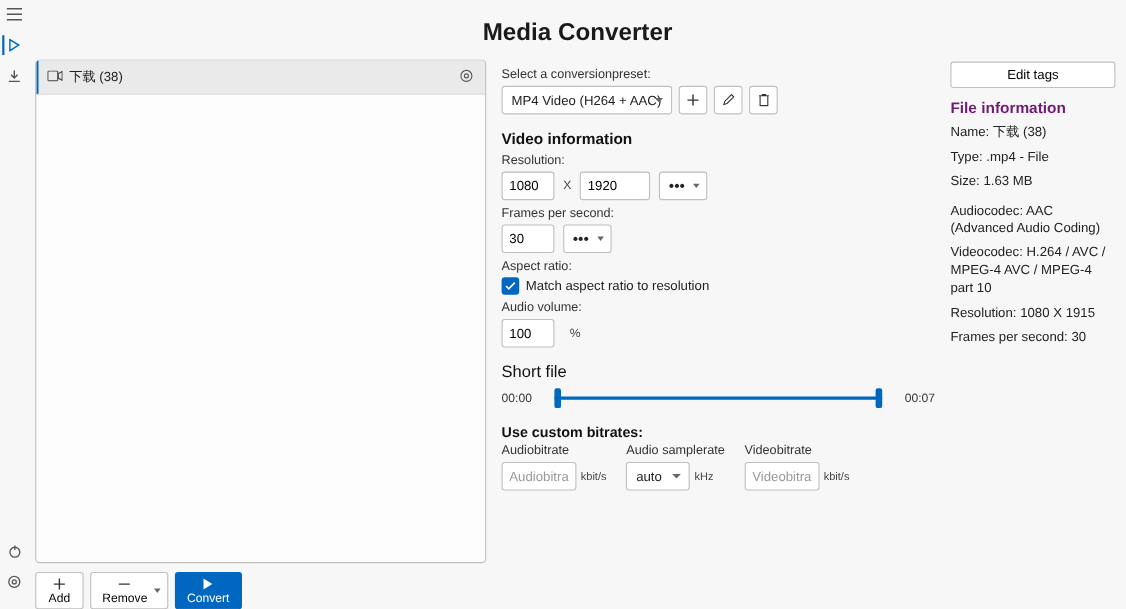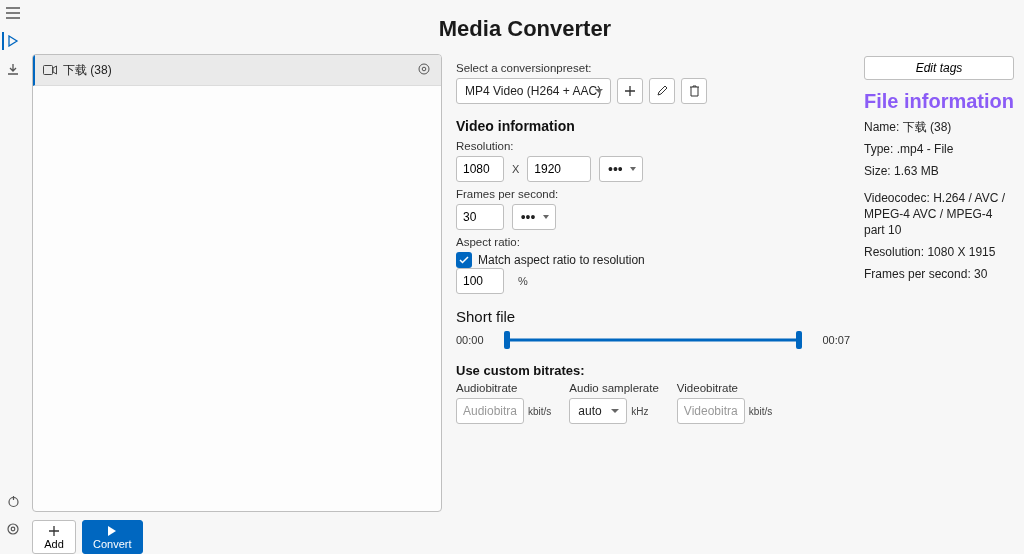--- a/index.html
+++ b/index.html
@@ -64,22 +64,22 @@
   .handle.right { right: 0; }
 
   .bitrate-row { display: flex; gap: 18px; margin-top: 2px; }
   .bitrate-col { display: flex; flex-direction: column; }
   .bitrate-col .lbl { margin-top: 0; }
   .bitrate-col .inline { gap: 4px; }
   .unit { font-size: 10px; color: #444; }
 
   
   .info-col { width: 150px; font-size: 12px; color: #222; padding-top: 2px; }
-  .editbtn { border: 1px solid #bfbfbf; border-radius: 3px; background: #fff; height: 24px; width: 100%; font-size: 12px; cursor: pointer; margin-bottom: 10px; font-style: italic; }
-  .info-title { font-size: 20px; font-weight: 600; margin-bottom: 6px; color: #8b5cf6; }
+  .editbtn { border: 1px solid #bfbfbf; border-radius: 3px; background: #fff; height: 24px; width: 100%; font-size: 12px; cursor: pointer; margin-bottom: 10px; }
+  .info-title { font-size: 14px; font-weight: 600; margin-bottom: 6px; color: #701a75; }
   .info-line { margin-bottom: 6px; line-height: 1.35; }
   .info-group { margin-bottom: 10px; }
 </style>
 </head>
 <body>
 
 <div class="rail">
   <div class="rail-icon">
     <svg width="14" height="12" viewBox="0 0 14 12">
         <path d="M0 1h14M0 6h14M0 11h14" stroke="#555" stroke-width="1.3"></path>
@@ -135,20 +135,26 @@
         </div>
       </div>
 
       <div class="action-bar">
         <div class="abtn">
           <svg class="glyph" width="12" height="12" viewBox="0 0 12 12">
               <path d="M6 1v10M1 6h10" stroke="#333" stroke-width="1.3"></path>
             </svg>
           <span class="abtn-label">Add</span>
         </div>
+        <div class="abtn remove">
+          <svg class="glyph" width="12" height="12" viewBox="0 0 12 12">
+              <path d="M1 6h10" stroke="#333" stroke-width="1.3"></path>
+            </svg>
+          <span class="abtn-label">Remove</span>
+        </div>
         <div class="abtn convert">
           <svg class="glyph" width="12" height="12" viewBox="0 0 12 12">
               <path d="M2 1l8 5-8 5z" fill="#fff"></path>
             </svg>
           <span class="abtn-label">Convert</span>
         </div>
       </div>
     </div>
 
     <div class="settings-col">
@@ -190,20 +196,21 @@
       <div class="lbl">Aspect ratio:</div>
       <div class="check-row">
         <div class="checkbox">
           <svg viewBox="0 0 10 10">
               <path d="M1 5l2.5 2.5L9 2" fill="none" stroke="#fff" stroke-width="1.5"></path>
             </svg>
         </div>
         <span>Match aspect ratio to resolution</span>
       </div>
 
+      <div class="lbl">Audio volume:</div>
       <div class="inline pct-row">
         <input class="txtin" value="100" style="">
         <span class="pct-suffix">%</span>
       </div>
 
       <div class="sect-title" style="font-weight:400;font-size:15px">Short file</div>
       <div class="slider-row">
         <span class="time-label">00:00</span>
         <div class="slider">
           <div class="track"></div>
@@ -241,19 +248,20 @@
 
     <div class="info-col">
       <button class="editbtn">Edit tags</button>
       <div class="info-title">File information</div>
       <div class="info-group">
         <div class="info-line"><span>Name:</span> <span>下载 (38)</span></div>
         <div class="info-line"><span>Type:</span> <span>.mp4 - File</span></div>
         <div class="info-line"><span>Size:</span> <span>1.63 MB</span></div>
       </div>
       <div class="info-group">
+        <div class="info-line"><span>Audiocodec:</span> <span>AAC (Advanced Audio Coding)</span></div>
         <div class="info-line"><span>Videocodec:</span> <span>H.264 / AVC / MPEG-4 AVC / MPEG-4 part 10</span></div>
         <div class="info-line"><span>Resolution:</span> <span>1080 X 1915</span></div>
         <div class="info-line"><span>Frames per second:</span> <span>30</span></div>
       </div>
     </div>
   </div>
 </div>
 
 </body></html>

